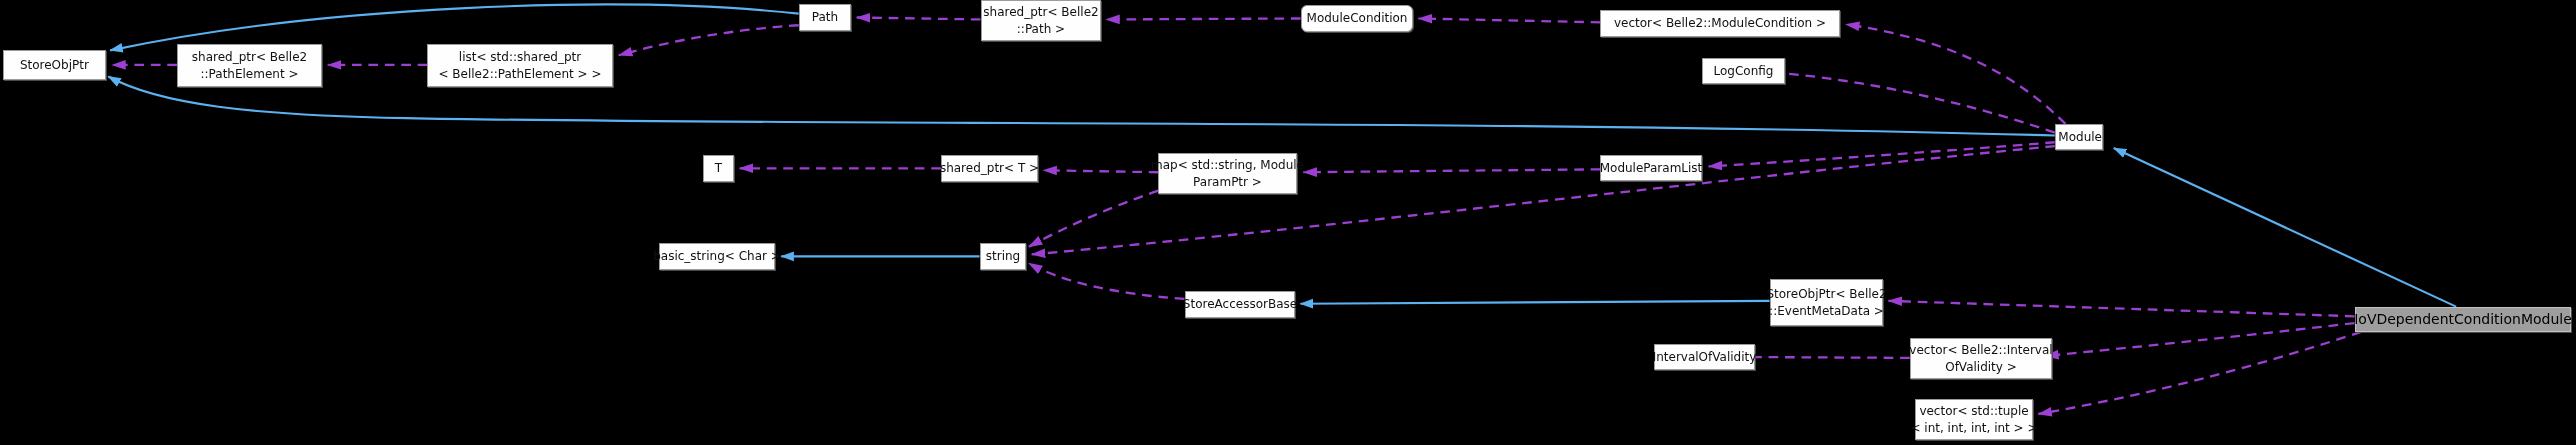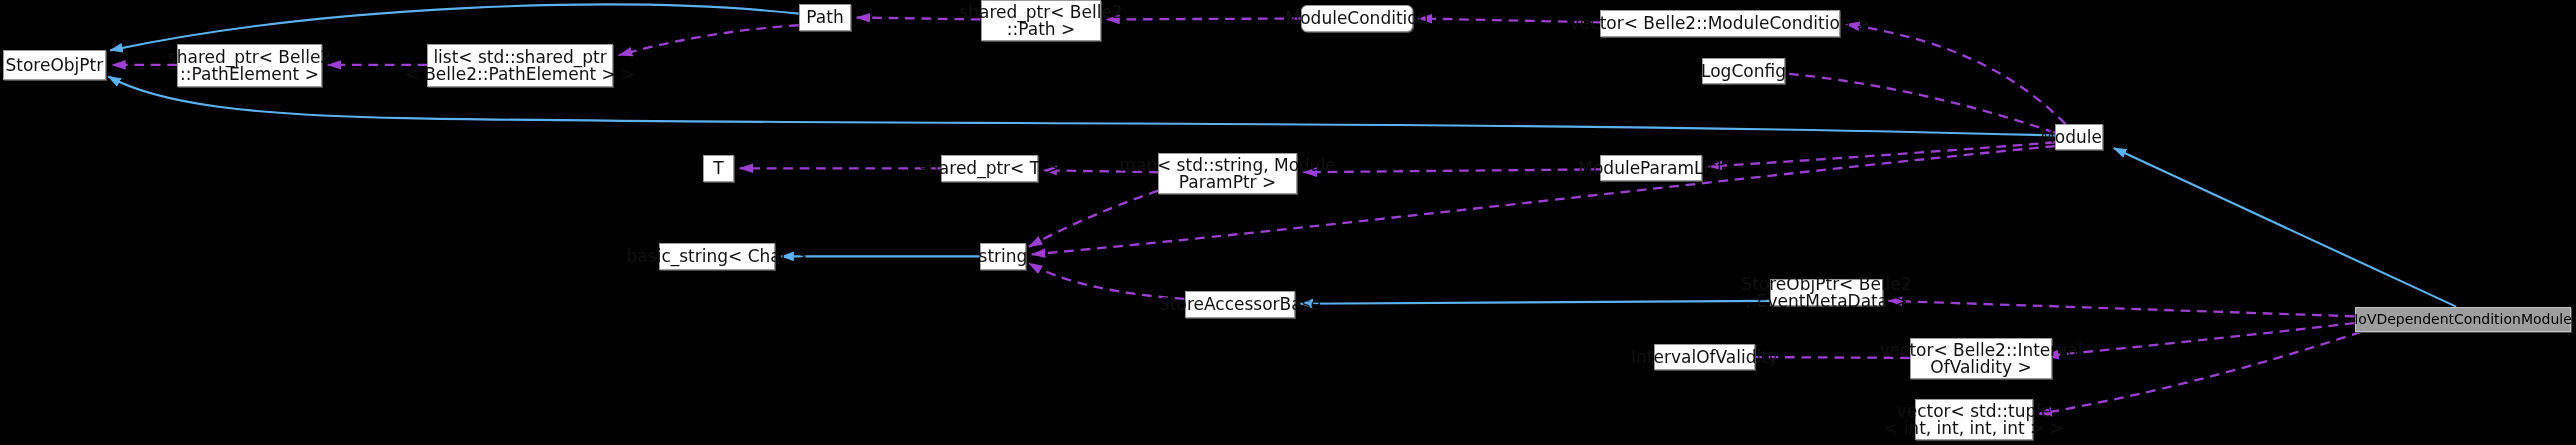--- a/index.html
+++ b/index.html
@@ -2,21 +2,21 @@
 <html><head>
 <meta charset="utf-8">
 <style>
   html,body{margin:0;padding:0;background:#000;}
   #canvas{position:relative;width:2576px;height:446px;background:#000;overflow:hidden;
           font-family:"DejaVu Sans","Liberation Sans",sans-serif;}
   #edge-layer{position:absolute;left:0;top:0;pointer-events:none;}
   .node{position:absolute;box-sizing:border-box;display:flex;flex-direction:column;
         align-items:center;justify-content:center;text-align:center;
         background:#fefefe;border:1.9px solid #9b9b9b;color:#111;
-        font-size:17px;line-height:16.4px;white-space:nowrap;cursor:pointer;
+        font-size:12px;line-height:16.4px;white-space:nowrap;cursor:pointer;
         box-shadow:1px 1px 0 #4a4a4a;}
   .node.main{background:#9e9e9e;border:1.9px solid #c2c2c2;color:#000;
              font-size:14px;cursor:default;}
   .edge{fill:none;}
   .edge.inheritance{stroke:#5cb1f1;stroke-width:2.2;}
   .edge.usage{stroke:#9e3fd3;stroke-width:2.4;stroke-dasharray:10 7;}
 </style>
 </head>
 <body>
 
@@ -103,21 +103,21 @@
       </div>
       <div class="node" style="left: 659px; top: 243px; width: 116px; height: 27px;">
         <span>basic_string&lt; Char &gt;</span>
       </div>
       <div class="node" style="left: 980px; top: 243px; width: 46px; height: 27px;">
         <span>string</span>
       </div>
       <div class="node" style="left: 1185px; top: 291px; width: 110px; height: 27px;">
         <span>StoreAccessorBase</span>
       </div>
-      <div class="node" style="left: 1770px; top: 279px; width: 113px; height: 27px;">
+      <div class="node" style="left: 1770px; top: 279px; width: 113px; height: 47px;">
         <span>StoreObjPtr&lt; Belle2</span>
         <span>::EventMetaData &gt;</span>
       </div>
       <div class="node" style="left: 1625px; top: 344px; width: 101px; height: 26px; margin-left: 29px;">
         <span>IntervalOfValidity</span>
       </div>
       <div class="node" style="left: 1910px; top: 338px; width: 142px; height: 41px;">
         <span>vector&lt; Belle2::Interval</span>
         <span>OfValidity &gt;</span>
       </div>

